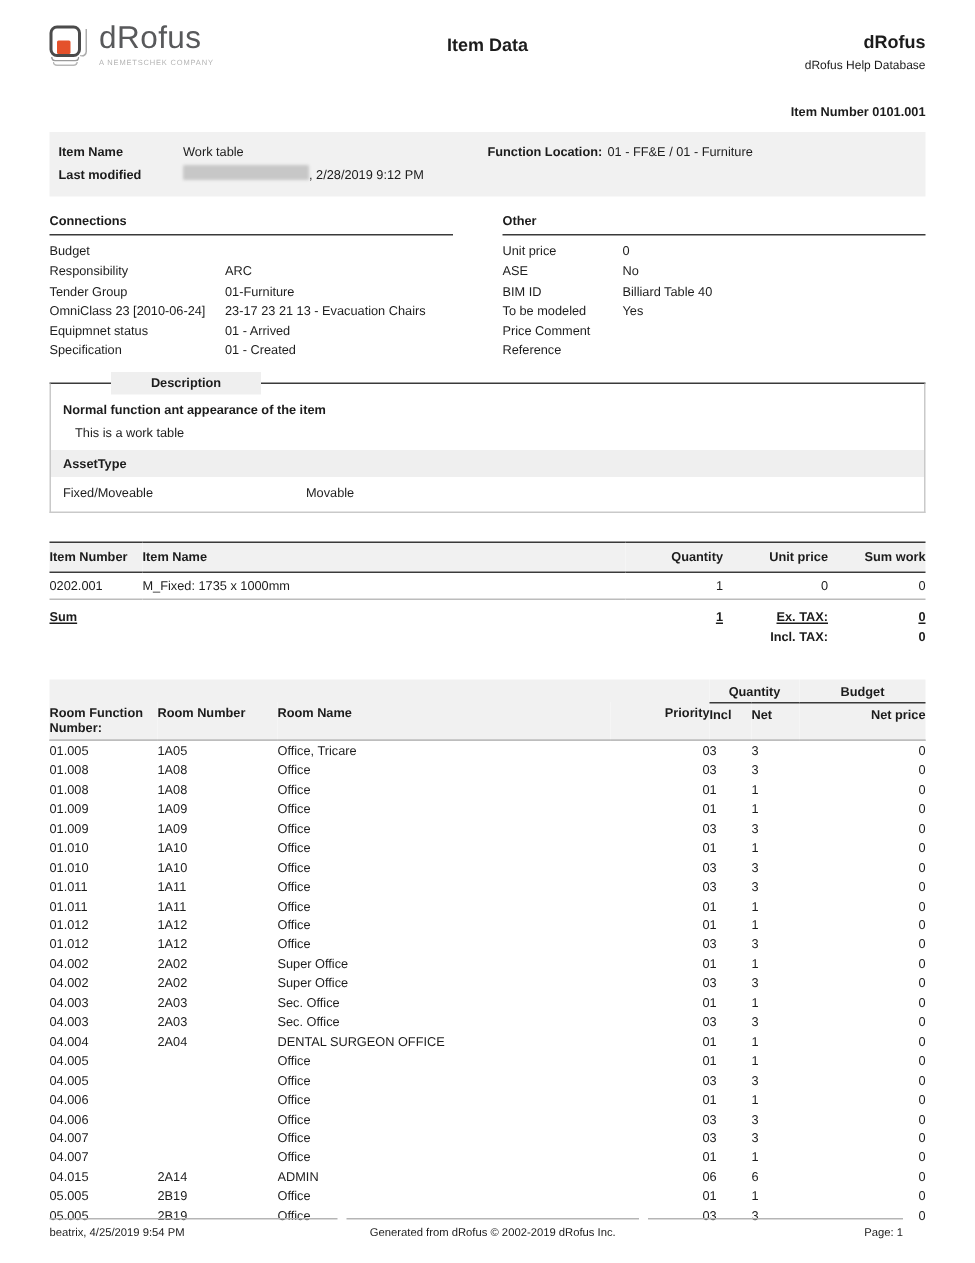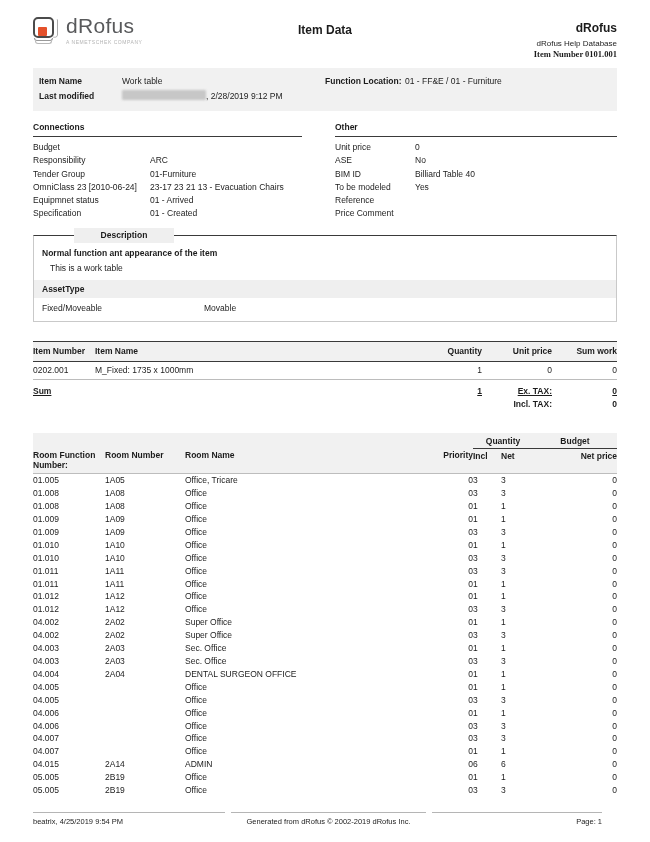--- a/index.html
+++ b/index.html
@@ -26,21 +26,21 @@
   .li-curl { position:absolute; left:20px; top:2px; width:5px; height:19px;
              border-right:1px solid #ababab; border-bottom:1px solid #ababab;
              transform:skewY(8deg); border-radius:0 0 4px 0; z-index:1; }
   .logo-text { margin-left:6px; }
   .logo-name { font-size:21px; line-height:23px; color:#58595b; letter-spacing:0.3px; }
   .logo-sub { font-size:5px; color:#b4b4b4; letter-spacing:0.55px; margin-top:2px; }
   .hdr-title { flex:1; text-align:center; font-weight:bold; font-size:12px; padding-top:9px; }
   .hdr-right { width:200px; text-align:right; }
   .db-name { font-weight:bold; font-size:12px; padding-top:7px; }
   .db-sub { font-size:8px; margin-top:4px; }
-  .item-number-line { text-align:right; font-weight:bold; margin-top:0;font-family:Liberation Serif, serif; }
+  .item-number-line { text-align:right; font-weight:bold; margin-top:20px; }
 
   
   .info-box { background:#f1f1f1; margin-top:9px; padding:6px 6px 7px; display:flex; }
   .info-left { width:50%; }
   .info-row { display:flex; line-height:15px; }
   .info-row .lbl { width:83px; font-weight:bold; }
   .redacted { display:inline-block; width:84px; height:10px; background:#c7c7c7;
               border-radius:1px; vertical-align:-1px; filter:blur(1px); }
   .info-right { flex:1; display:flex; line-height:15px; }
   .info-right .lbl { width:80px; font-weight:bold; }
@@ -193,26 +193,26 @@
             <span class="k">BIM ID</span>
             <span class="v">Billiard Table 40</span>
           </div>
 
           <div class="kv">
             <span class="k">To be modeled</span>
             <span class="v">Yes</span>
           </div>
 
           <div class="kv">
+            <span class="k">Price Comment</span>
+            <span class="v"></span>
+          </div>
+
+          <div class="kv">
             <span class="k">Reference</span>
-            <span class="v"></span>
-          </div>
-
-          <div class="kv">
-            <span class="k">Price Comment</span>
             <span class="v"></span>
           </div>
         </div>
     </div>
   </div>
 
   <div class="desc-box">
     <div class="desc-tab">Description</div>
     <div class="desc-head">Normal function ant appearance of the item</div>
     <div class="desc-text">This is a work table</div>

